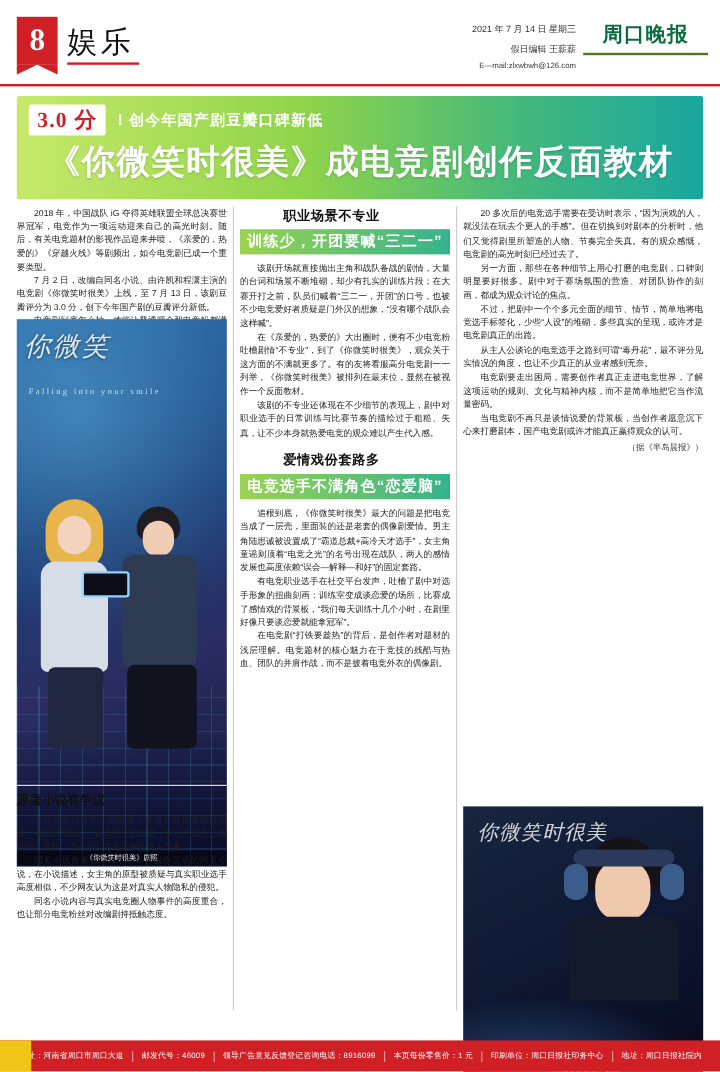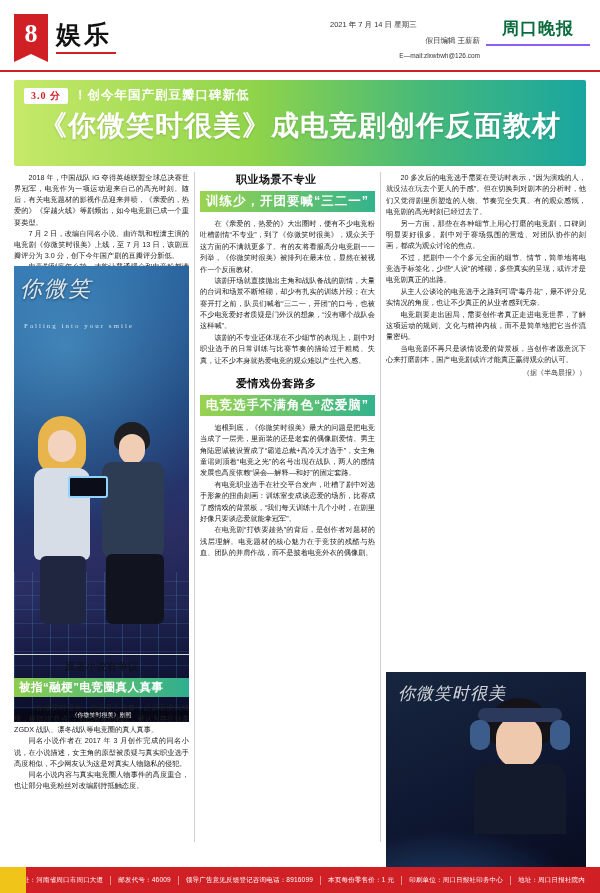--- a/index.html
+++ b/index.html
@@ -26,63 +26,63 @@
     font-size:26px; font-weight:bold;
     font-family:"Liberation Serif", serif;
   }
   .page-num-box::after{
     content:""; position:absolute; bottom:-8px; left:0;
     border-left:17px solid #d11f26; border-right:17px solid #d11f26;
     border-bottom:8px solid transparent;
   }
   .section-name {
     position:absolute; left:56px; top:18px;
-    font-size:25px; font-weight:bold; letter-spacing:3px;
+    font-size:25px; font-weight:normal; letter-spacing:3px;
     font-family:"DejaVu Sans", sans-serif;
     color:#111;
   }
   .section-rule {
     position:absolute; left:56px; top:52px; width:60px; height:2px; background:#d11f26;
   }
   .mast-date {
     position:absolute; right:120px; top:20px;
-    font-size:7.5px; color:#333; width:150px;
+    font-size:7.5px; color:#333; text-align:right; width:150px;
   }
   .mast-editor {
     position:absolute; right:120px; top:36px;
     font-size:7.5px; color:#333; text-align:right; width:150px;
   }
   .mast-email {
     position:absolute; right:120px; top:52px;
     font-size:6.5px; color:#333; text-align:right; width:150px;
   }
   .paper-logo {
     position:absolute; right:10px; top:12px;
     width:104px; height:34px;
     background:#fff;
     color:#0a6b3d;
     font-size:17px; font-weight:bold; letter-spacing:1px;
     font-family:"DejaVu Sans", sans-serif;
     display:flex; align-items:center; justify-content:center;
-    border-bottom:2px solid #8b5cf6;
+    border-bottom:2px solid #4d7c0f;
   }
 
   
   .headline-wrap {
     position:absolute; left:14px; top:80px; width:572px; height:86px;
     background:linear-gradient(90deg,#c6e96a 0%, #8fd44a 42%, #46b97a 72%, #19a6a0 100%);
     border-radius:2px;
     padding:7px 10px;
   }
   .shoulder {
     display:flex; align-items:center; gap:6px;
     font-size:13px; font-weight:bold; color:#ffffff;
   }
   .shoulder .score {
-    background:#ffffff; color:#d11f26; font-size:10px; font-weight:bold;
+    background:#ffffff; color:#d11f26; font-size:18px; font-weight:bold;
     padding:1px 7px; border-radius:2px; letter-spacing:1px;
     font-family:"Liberation Serif", serif;
   }
   .shoulder .s-text { color:#ffffff; font-size:12.5px; letter-spacing:1px; }
   .main-title {
     margin-top:6px;
     font-size:28px; font-weight:bold; color:#ffffff;
     letter-spacing:1px; text-align:center;
     font-family:"DejaVu Sans", sans-serif;
     text-shadow:0 1px 2px rgba(0,0,0,.18);
@@ -169,21 +169,21 @@
     background:#0b0d18; border:2px solid #8fd3ff; border-radius:3px;
   }
   .p1-caption {
     position:absolute; left:0; bottom:0; width:175px;
     background:rgba(0,0,0,.45); color:#fff;
     font-size:6px; padding:2px 4px; text-align:center;
   }
 
   
   .bl-wrap { position:absolute; left:14px; top:660px; width:175px; }
-  .bl-plain { font-size:10.5px; font-weight:normal; color:#111; margin-bottom:4px;text-align:center; }
+  .bl-plain { font-size:10.5px; font-weight:bold; color:#111; margin-bottom:4px; }
   .bl-band {
     display:block; font-size:11.5px; font-weight:bold; color:#fff;
     background:linear-gradient(90deg,#8ccd4f,#2fae8f);
     padding:2px 5px; margin-bottom:5px; letter-spacing:.5px;
   }
   .bl-body { font-size:7.2px; line-height:1.55; text-align:justify; text-indent:2em; color:#222; }
 
   
   .photo2 {
     position:absolute; left:386px; top:672px; width:200px; height:228px;
@@ -278,31 +278,30 @@
         <div class="legs"></div>
     </div>
     <div class="p1-phone"></div>
     <div class="p1-caption">《你微笑时很美》剧照</div>
   </div>
 
   <div class="hr-thin" style="top:654px; left:14px; width:175px;"></div>
 
   <div class="bl-wrap">
     <div class="bl-plain">原著小说有争议</div>
-    <span class="bl-band">被指“融梗”电竞圈真人真事</span>
     <div class="bl-body">《你微笑时很美》的原著小说曾引起原著流汉情境，被指涉“吃点”了初恋男友的截图，被认为存在抄袭 ZGDX 战队、凛冬战队等电竞圈的真人真事。</div>
     <div class="bl-body">同名小说作者在 2017 年 3 月创作完成的同名小说，在小说描述，女主角的原型被质疑与真实职业选手高度相似，不少网友认为这是对真实人物隐私的侵犯。</div>
     <div class="bl-body">同名小说内容与真实电竞圈人物事件的高度重合，也让部分电竞粉丝对改编剧持抵触态度。</div>
   </div>
 
   <div class="col colB">
     <div class="sub-plain">职业场景不专业</div>
     <span class="sub-band">训练少，开团要喊“三二一”</span>
+    <div class="body-text">该剧开场就直接抛出主角和战队备战的剧情，大量的台词和场景不断堆砌，却少有扎实的训练片段；在大赛开打之前，队员们喊着“三二一，开团”的口号，也被不少电竞爱好者质疑是门外汉的想象，“没有哪个战队会这样喊”。</div>
     <div class="body-text">在《亲爱的，热爱的》大出圈时，便有不少电竞粉吐槽剧情“不专业”，到了《你微笑时很美》，观众关于这方面的不满就更多了。有的友将看服高分电竞剧一一列举，《你微笑时很美》被排列在最末位，显然在被视作一个反面教材。</div>
-    <div class="body-text">该剧开场就直接抛出主角和战队备战的剧情，大量的台词和场景不断堆砌，却少有扎实的训练片段；在大赛开打之前，队员们喊着“三二一，开团”的口号，也被不少电竞爱好者质疑是门外汉的想象，“没有哪个战队会这样喊”。</div>
     <div class="body-text">该剧的不专业还体现在不少细节的表现上，剧中对职业选手的日常训练与比赛节奏的描绘过于粗糙、失真，让不少本身就热爱电竞的观众难以产生代入感。</div>
 
     <div class="sub-plain" style="margin-top:10px;">爱情戏份套路多</div>
     <span class="sub-band">电竞选手不满角色“恋爱脑”</span>
     <div class="body-text">追根到底，《你微笑时很美》最大的问题是把电竞当成了一层壳，里面装的还是老套的偶像剧爱情。男主角陆思诚被设置成了“霸道总裁+高冷天才选手”，女主角童谣则顶着“电竞之光”的名号出现在战队，两人的感情发展也高度依赖“误会—解释—和好”的固定套路。</div>
     <div class="body-text">有电竞职业选手在社交平台发声，吐槽了剧中对选手形象的扭曲刻画：训练室变成谈恋爱的场所，比赛成了感情戏的背景板，“我们每天训练十几个小时，在剧里好像只要谈恋爱就能拿冠军”。</div>
     <div class="body-text">在电竞剧“打铁要趁热”的背后，是创作者对题材的浅层理解。电竞题材的核心魅力在于竞技的残酷与热血、团队的并肩作战，而不是披着电竞外衣的偶像剧。</div>
   </div>
 
   <div class="col colC">

